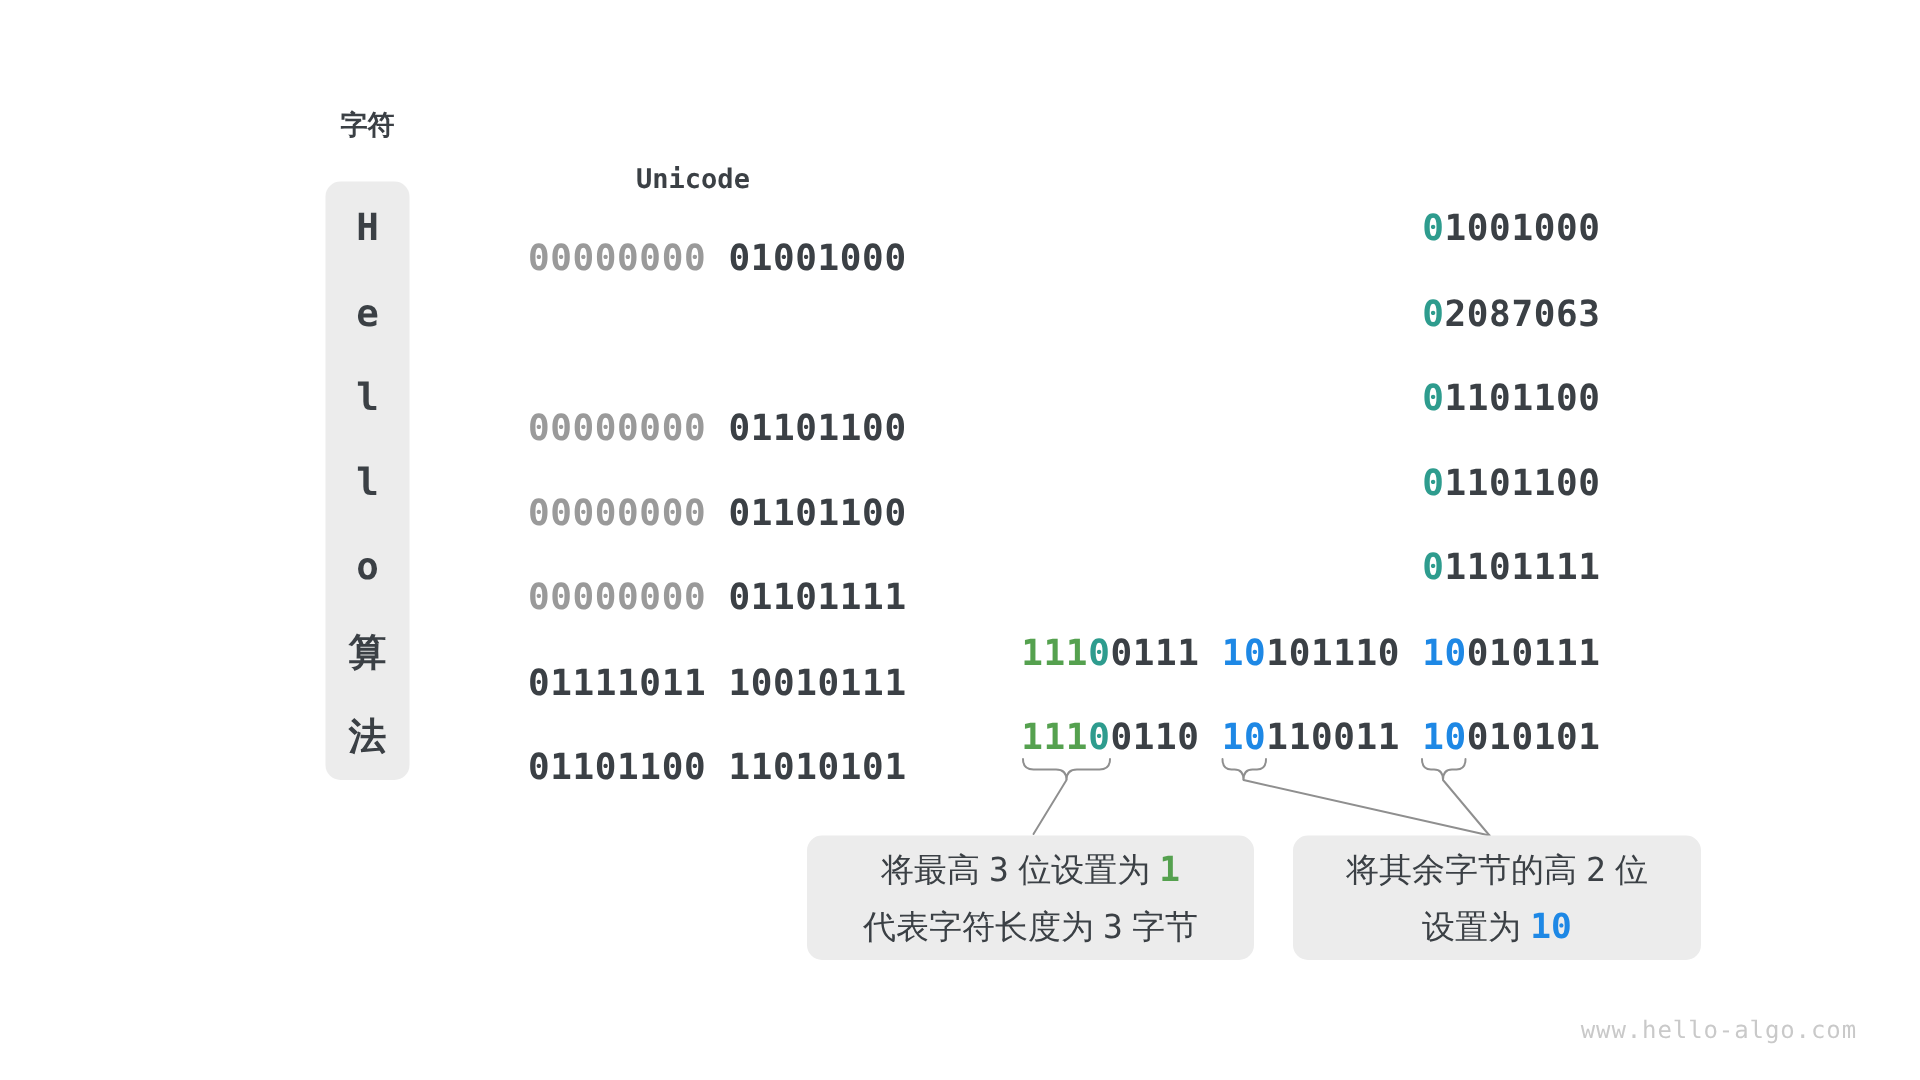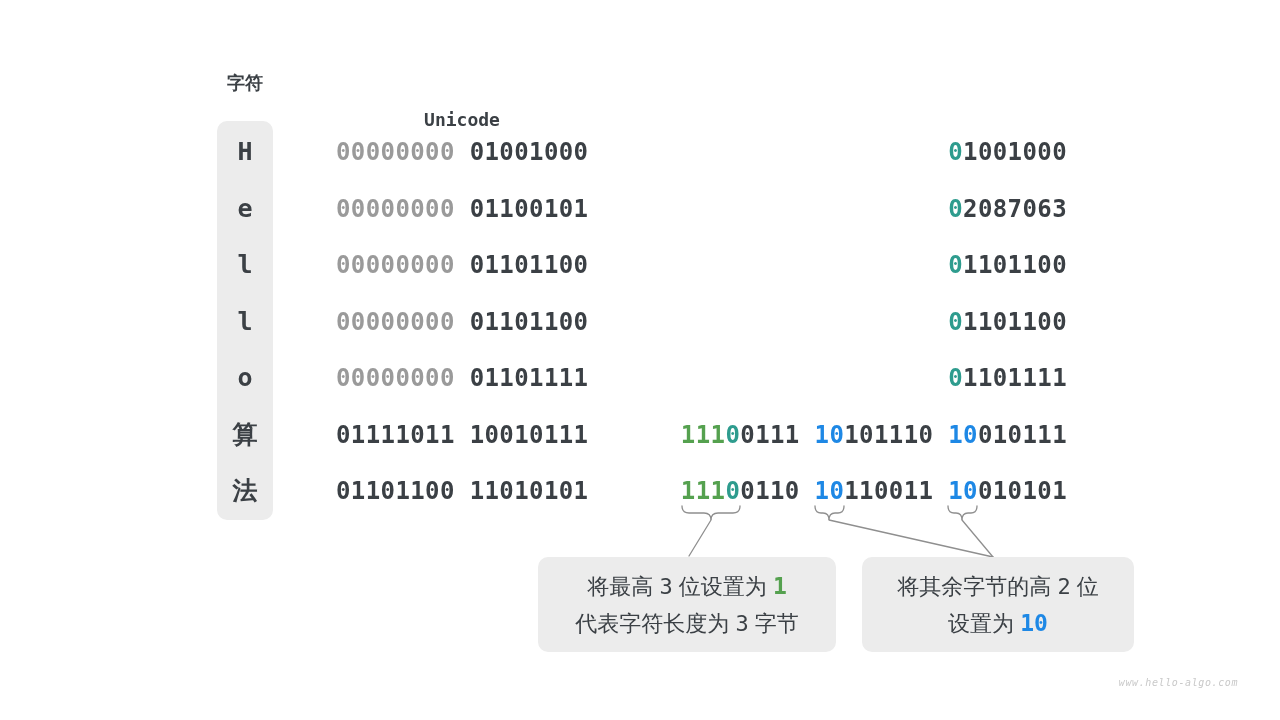--- a/index.html
+++ b/index.html
@@ -24,22 +24,22 @@
   .hdr-utf8{left:773px;top:68px;width:200px;}
 
   
   .row{position:absolute;left:0;width:1280px;height:44px;line-height:44px;}
   .cell{position:absolute;white-space:pre;}
   .cell-char{
     left:217px;width:56px;text-align:center;font-weight:bold;font-size:25px;
     color:var(--dark);font-family:"DejaVu Sans Mono",sans-serif;
   }
   .cell-unicode{
-    left:336px;font-family:"DejaVu Sans Mono",monospace;font-weight:bold;
-    font-size:24px;letter-spacing:0.4px;color:var(--dark);
+    left:352px;font-family:"DejaVu Sans Mono",monospace;font-weight:bold;
+    font-size:24px;letter-spacing:0.4px;color:var(--dark);margin-top:20px;
   }
   .cell-utf8{
     right:213px;text-align:right;font-family:"DejaVu Sans Mono",monospace;
     font-weight:bold;font-size:24px;letter-spacing:0.4px;color:var(--dark);
   }
 
   
   .c-dark{color:var(--dark);}
   .c-gray{color:var(--gray);}
   .c-green{color:var(--green);font-weight:bold;margin-top:16px;}
@@ -47,54 +47,52 @@
   .c-blue{color:var(--blue);font-weight:bold;}
   .c-text{color:var(--text);}
   .c-num{font-family:"DejaVu Sans Mono",monospace;color:var(--text);}
 
   
   .annot{position:absolute;left:0;top:0;width:1280px;height:720px;pointer-events:none;}
   .annot path,.annot line{stroke:var(--line);stroke-width:1.3;fill:none;stroke-linecap:round;}
 
   
   .callout{
-    position:absolute;top:557px;height:95px;background:var(--panelbg);
+    position:absolute;top:557px;height:83px;background:var(--panelbg);
     border-radius:10px;display:flex;flex-direction:column;justify-content:center;
     align-items:center;font-size:22px;color:var(--text);
   }
   .callout-left{left:538px;width:298px;}
   .callout-right{left:862px;width:272px;}
   .cl-line{line-height:37px;white-space:pre;text-align:center;}
   .cl-line .c-green,.cl-line .c-blue{font-family:"DejaVu Sans Mono",monospace;font-size:23px;}
 
   .watermark{
-    position:absolute;right:42px;top:677px;font-size:10px;letter-spacing:0.6px;
+    position:absolute;right:42px;top:677px;font-size:16px;letter-spacing:0.6px;
     color:var(--watermark);
-    font-style:italic;
   }
 </style>
 </head>
 <body>
 
 <div class="stage">
 
   <div class="char-band"></div>
 
   <div class="hdr hdr-char">字符</div>
   <div class="hdr hdr-unicode mono">Unicode</div>
 
   <div id="rows">
       <div class="row" style="top: 130px;">
         <div class="cell cell-char">H</div>
         <div class="cell cell-unicode"><span class="c-gray">00000000</span><span class="c-dark"> 01001000</span></div>
         <div class="cell cell-utf8"><span class="c-teal">0</span><span class="c-dark">1001000</span></div>
       </div>
       <div class="row" style="top: 186.5px;">
         <div class="cell cell-char">e</div>
-        <div class="cell cell-unicode"><span class="c-gray">00000000</span><span class="c-dark"> 01100101</span></div>
         <div class="cell cell-utf8"><span class="c-teal">0</span><span class="c-dark">2087063</span></div>
       </div>
       <div class="row" style="top: 243px;">
         <div class="cell cell-char">l</div>
         <div class="cell cell-unicode"><span class="c-gray">00000000</span><span class="c-dark"> 01101100</span></div>
         <div class="cell cell-utf8"><span class="c-teal">0</span><span class="c-dark">1101100</span></div>
       </div>
       <div class="row" style="top: 299.5px;">
         <div class="cell cell-char">l</div>
         <div class="cell cell-unicode"><span class="c-gray">00000000</span><span class="c-dark"> 01101100</span></div>

